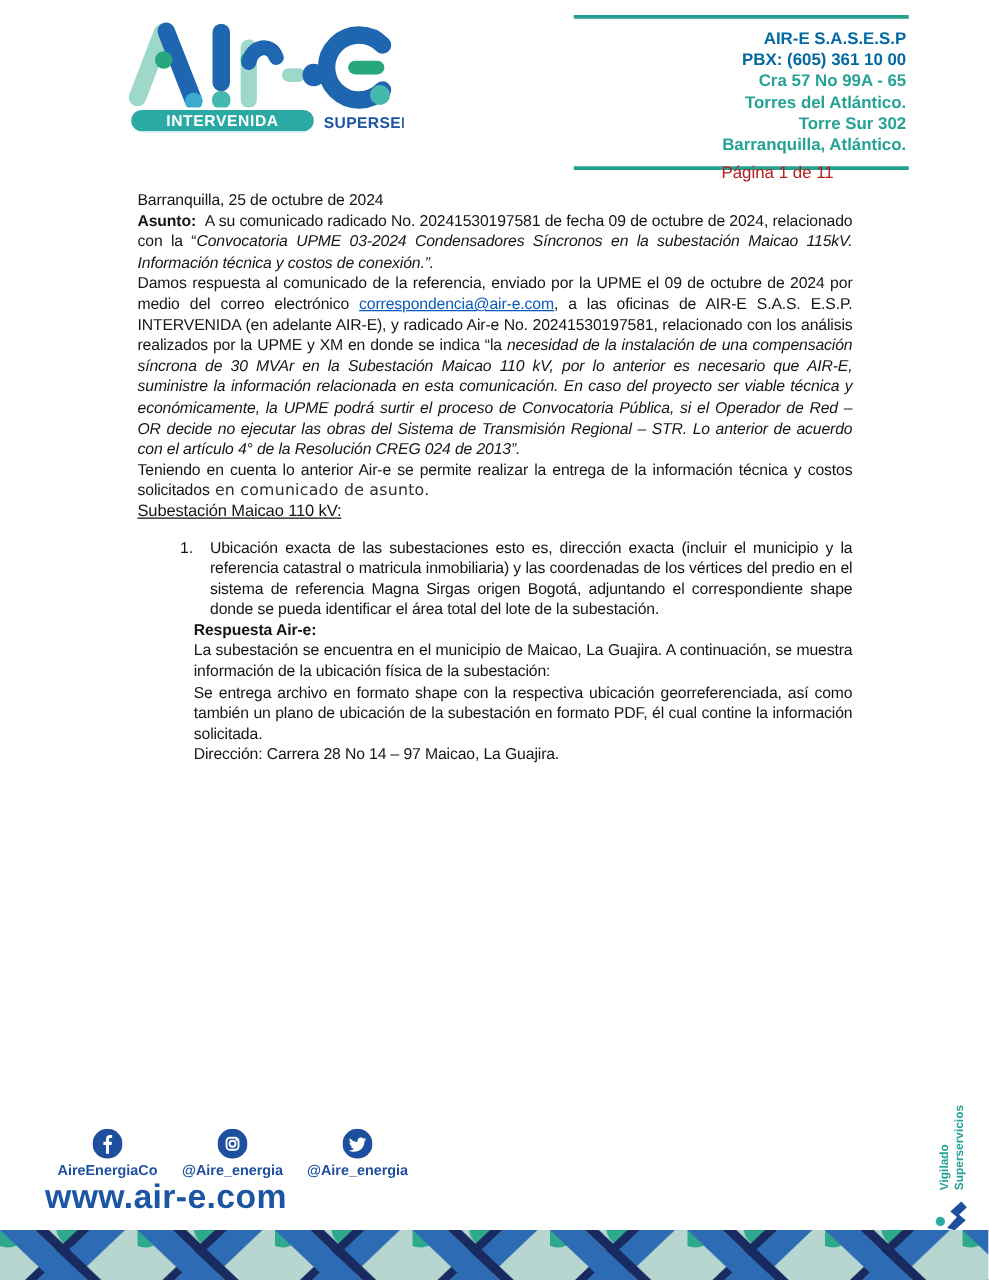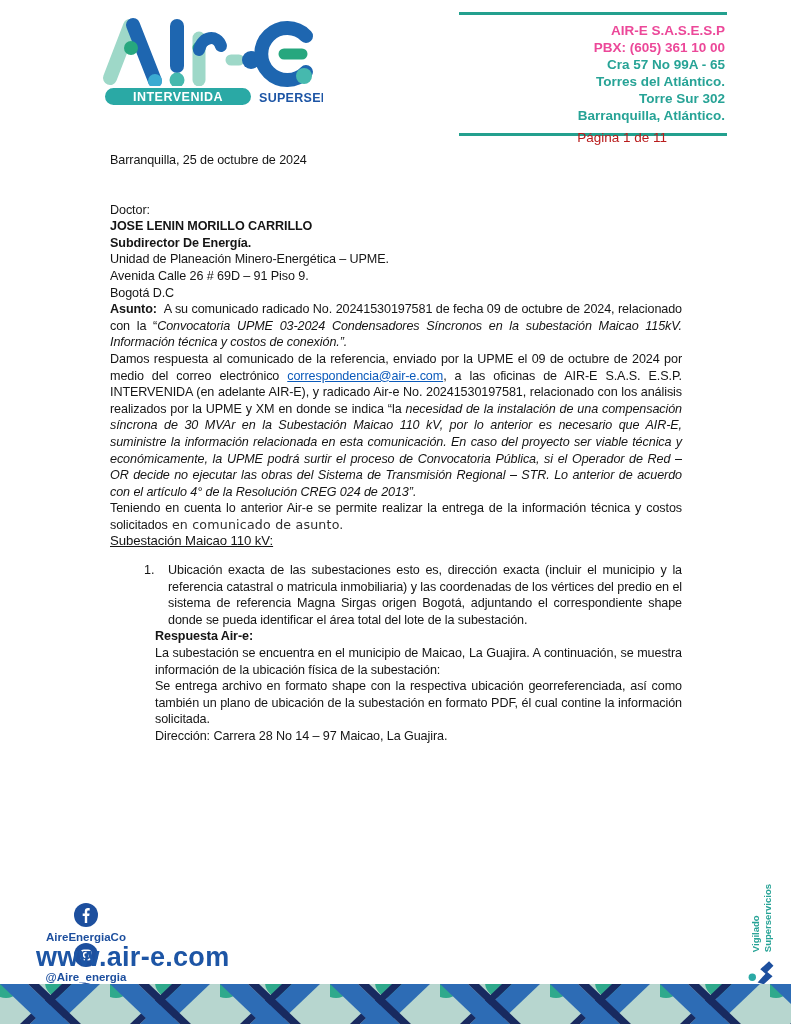--- a/index.html
+++ b/index.html
@@ -8,21 +8,21 @@
     font-family:"Liberation Sans","DejaVu Sans",sans-serif;color:#151515;
   }
   
   .logo{position:absolute;left:98px;top:10px;width:225px;height:96px;}
   .contact{
     position:absolute;top:12px;right:64px;width:264px;text-align:right;
     border-top:3px solid #23a08e;border-bottom:3px solid #23a08e;
     padding:7px 2px 9px 2px;
   }
   .contact div{font-size:13.5px;line-height:17px;}
-  .c-navy{color:#ec4899;font-weight:bold;}
+  .c-navy{color:#0369a1;font-weight:bold;}
   .c-teal{color:#27a396;font-weight:bold;}
   .pagenum{position:absolute;top:130px;right:124px;font-size:13.5px;color:#b91c1c;}
   
   .body{
     position:absolute;left:110px;top:152px;width:572px;
     font-size:12.6px;line-height:16.6px;letter-spacing:-0.1px;
   }
   .body p{margin:0;}
   .just{text-align:justify;}
   .mt-recipient{margin-top:33px;}
@@ -39,21 +39,21 @@
   .b{font-weight:bold;}
   .i{font-style:italic;}
   .link{color:#0b5abb;text-decoration:underline;cursor:pointer;}
   .alt-font{font-family:"DejaVu Sans",sans-serif;color:#2f2f2f;letter-spacing:0.2px;}
   .section-heading{font-weight:normal;text-decoration:underline;font-size:13.2px;}
   .list-row{display:flex;padding-left:34px;}
   .list-num{width:24px;flex:0 0 24px;}
   .list-text{flex:1;text-align:justify;}
   .indent{padding-left:45px;}
   
-  .social{position:absolute;left:36px;top:903px;display:flex;flex-direction:column;}
+  .social{position:absolute;left:36px;top:903px;display:flex;}
   .social-item{width:100px;display:flex;flex-direction:column;align-items:center;cursor:pointer;}
   .social-icon{width:24px;height:24px;}
   .social-handle{margin-top:4px;font-size:11.5px;font-weight:bold;color:#1d4f9e;}
   .website{
     position:absolute;left:36px;top:942px;font-size:27px;font-weight:bold;
     color:#1d55a5;letter-spacing:0.3px;cursor:pointer;
   }
   .vigilado{position:absolute;right:14px;top:884px;display:flex;flex-direction:column;align-items:center;}
   .vigilado-text{
     writing-mode:vertical-rl;transform:rotate(180deg);
@@ -103,28 +103,20 @@
     <div class="c-teal">Torre Sur 302</div>
     <div class="c-teal">Barranquilla, Atlántico.</div>
   </div>
 
   <div class="pagenum">Página 1 de 11</div>
 
   <div class="body">
 
     <p>Barranquilla, 25 de octubre de 2024</p>
 
-    <div class="mt-recipient">
-      <p>Doctor:</p>
-      <p class="b">JOSE LENIN MORILLO CARRILLO</p>
-      <p class="b">Subdirector De Energía.</p>
-      <p>Unidad de Planeación Minero-Energética – UPME.</p>
-      <p>Avenida Calle 26 # 69D – 91 Piso 9.</p>
-      <p>Bogotá D.C</p>
-    </div>
 
     <p class="just mt-asunto"><span class="b">Asunto:</span>&nbsp;&nbsp;<span>A su comunicado radicado No. 20241530197581 de fecha 09 de octubre de 2024, relacionado con la “</span><span class="i">Convocatoria UPME 03-2024 Condensadores Síncronos en la subestación Maicao 115kV. Información técnica y costos de conexión.</span><span class="i">”.</span></p>
 
 
     <p class="just mt-para"><span>Damos respuesta al comunicado de la referencia, enviado por la UPME el 09 de octubre de 2024 por medio del correo electrónico </span><span class="link">correspondencia@air-e.com</span><span>, a las oficinas de AIR-E S.A.S. E.S.P. INTERVENIDA (en adelante AIR-E), y radicado Air-e No. 20241530197581, relacionado con los análisis realizados por la UPME y XM en donde se indica “la </span><span class="i">necesidad de la instalación de una compensación síncrona de 30 MVAr en la Subestación Maicao 110 kV, por lo anterior es necesario que AIR-E, suministre la información relacionada en esta comunicación. En caso del proyecto ser viable técnica y económicamente, la UPME podrá surtir el proceso de Convocatoria Pública, si el Operador de Red – OR decide no ejecutar las obras del Sistema de Transmisión Regional – STR. Lo anterior de acuerdo con el artículo 4° de la Resolución CREG 024 de 2013</span><span class="i">”.</span></p>
 
     <p class="just mt-teniendo"><span>Teniendo en cuenta lo anterior Air-e se permite realizar la entrega de la información técnica y costos solicitados</span><span class="alt-font"> en comunicado de asunto.</span></p>
 
     <p class="section-heading mt-heading">Subestación Maicao 110 kV:</p>
 

